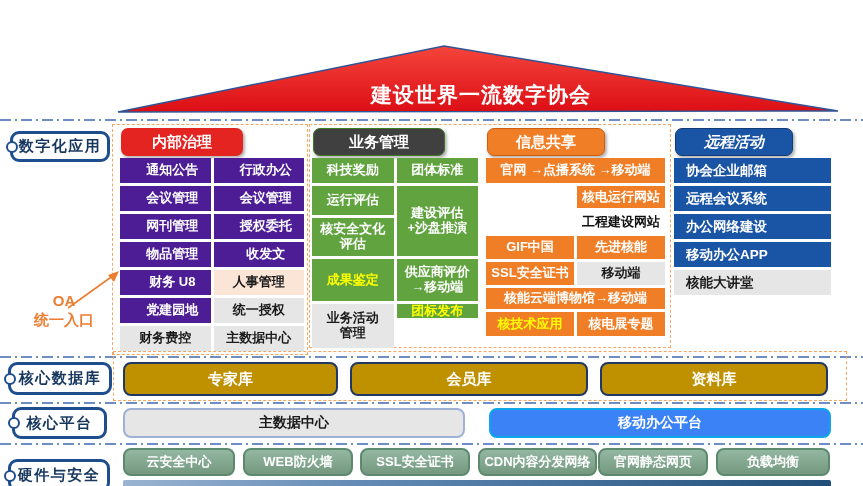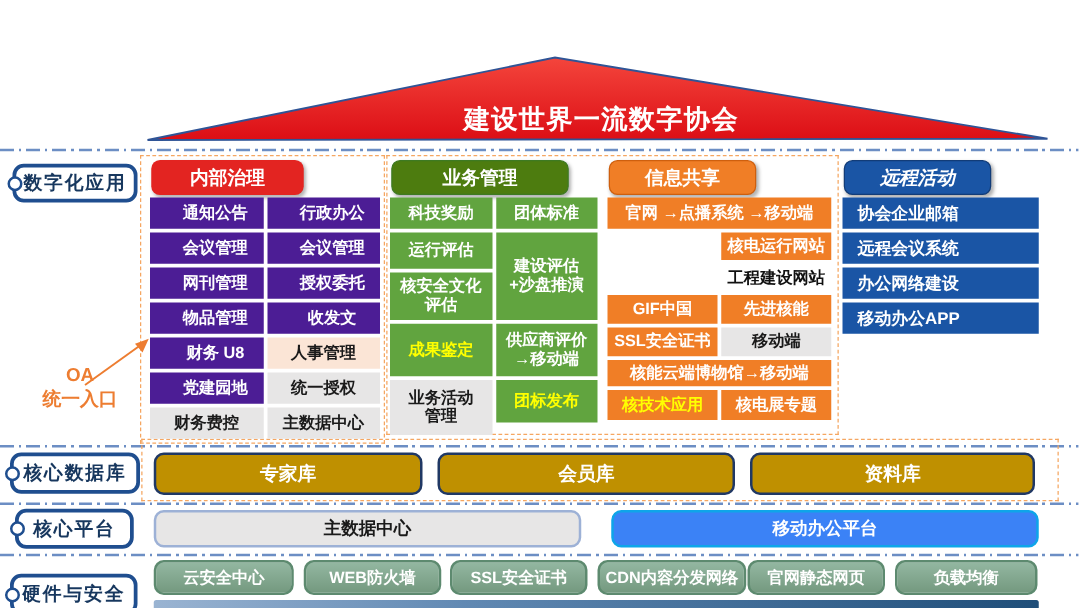--- a/index.html
+++ b/index.html
@@ -23,42 +23,42 @@
     display:flex;align-items:center;justify-content:center;color:#17375E;font-weight:bold;
     font-size:15px;letter-spacing:1.5px;box-sizing:border-box;}
   .pin{position:absolute;left:-7px;top:50%;transform:translateY(-50%);width:8px;height:8px;
     background:#fff;border:2.5px solid #1F4E8F;border-radius:50%;}
 
   
   .col-header{position:absolute;height:28px;width:122px;border-radius:7px;display:flex;
     align-items:center;justify-content:center;color:#fff;font-weight:bold;font-size:15px;
     box-shadow:1.5px 2px 3px rgba(0,0,0,.3);box-sizing:border-box;}
   #hdr-1{background:#E32421;}
-  #hdr-2{background:#4d7c0f;border:1.5px solid #3E7A22;width:142px;}
+  #hdr-2{background:#404040;border:1.5px solid #3E7A22;width:132px;}
   #hdr-3{background:#F07E26;border:1.5px solid #CE5F0E;width:118px;}
   #hdr-4{background:#1A55A5;border:1.5px solid #123C78;width:118px;font-style:italic;}
 
   
   .grid{position:absolute;display:grid;grid-template-columns:1fr 1fr;gap:3px;}
   .cell{display:flex;align-items:center;justify-content:center;text-align:center;
     font-weight:bold;font-size:13px;color:#fff;white-space:pre-line;line-height:1.12;box-sizing:border-box;}
   .c-red{background:#4c1d95;padding-left:14px;}
   .c-green{background:#61A43F;}
   .c-orange{background:#F07E26;}
   .c-blue{background:#1A55A5;}
   .c-gray{background:#E7E6E6;color:#1a1a1a;}
   .c-peach{background:#FBE5D6;color:#1a1a1a;}
   .c-white{background:#fff;color:#111;}
   .t-yellow{color:#FFFF00;}
   #col1{left:120px;top:118px;width:184px;grid-auto-rows:25px;}
   #col2{left:312px;top:118px;width:166px;grid-template-rows:25px 29px 38px 42px 44px;}
   #col3{left:486px;top:118px;width:179px;grid-template-rows:25px 22px 22px 23px 23px 21px 24px;}
   #col4{position:absolute;left:674px;top:118px;width:157px;display:flex;flex-direction:column;gap:3px;}
   #col4 .cell{height:25px;justify-content:flex-start;text-align:left;padding-left:12px;font-size:13.5px;flex:0 0 auto;}
-  .cell-short{align-self:start;height:34px;width:100%;}
+  .cell-short{align-self:start;height:14px;width:100%;}
 
   
   #oa-label{position:absolute;left:18px;top:252px;width:92px;text-align:center;
     color:#ED7D31;font-weight:bold;font-size:15px;line-height:1.25;}
   #oa-arrow{position:absolute;left:64px;top:226px;}
 
   
   .db-box{position:absolute;top:322px;height:34px;background:#BF9000;border:2px solid #203864;
     border-radius:8px;display:flex;align-items:center;justify-content:center;color:#fff;
     font-weight:bold;font-size:15px;box-sizing:border-box;}
@@ -179,20 +179,21 @@
     <div class="cell c-orange" style="grid-area:6/1/7/3">核能云端博物馆→移动端</div>
     <div class="cell c-orange t-yellow" style="grid-area:7/1">核技术应用</div>
     <div class="cell c-orange" style="grid-area:7/2">核电展专题</div>
   </div>
 
   <div id="col4">
     <div class="cell c-blue">协会企业邮箱</div>
     <div class="cell c-blue">远程会议系统</div>
     <div class="cell c-blue">办公网络建设</div>
     <div class="cell c-blue">移动办公APP</div>
+    <div class="cell c-gray">核能大讲堂</div>
   </div>
 
   <div class="db-box" style="left:123px;width:215px">专家库</div>
   <div class="db-box" style="left:350px;width:238px">会员库</div>
   <div class="db-box" style="left:600px;width:228px">资料库</div>
 
   <div class="plat" id="plat-1" style="left:123px;width:342px">主数据中心</div>
   <div class="plat" id="plat-2" style="left:489px;width:342px">移动办公平台</div>
 
   <div class="sec-box" style="left:123px;width:112px">云安全中心</div>

